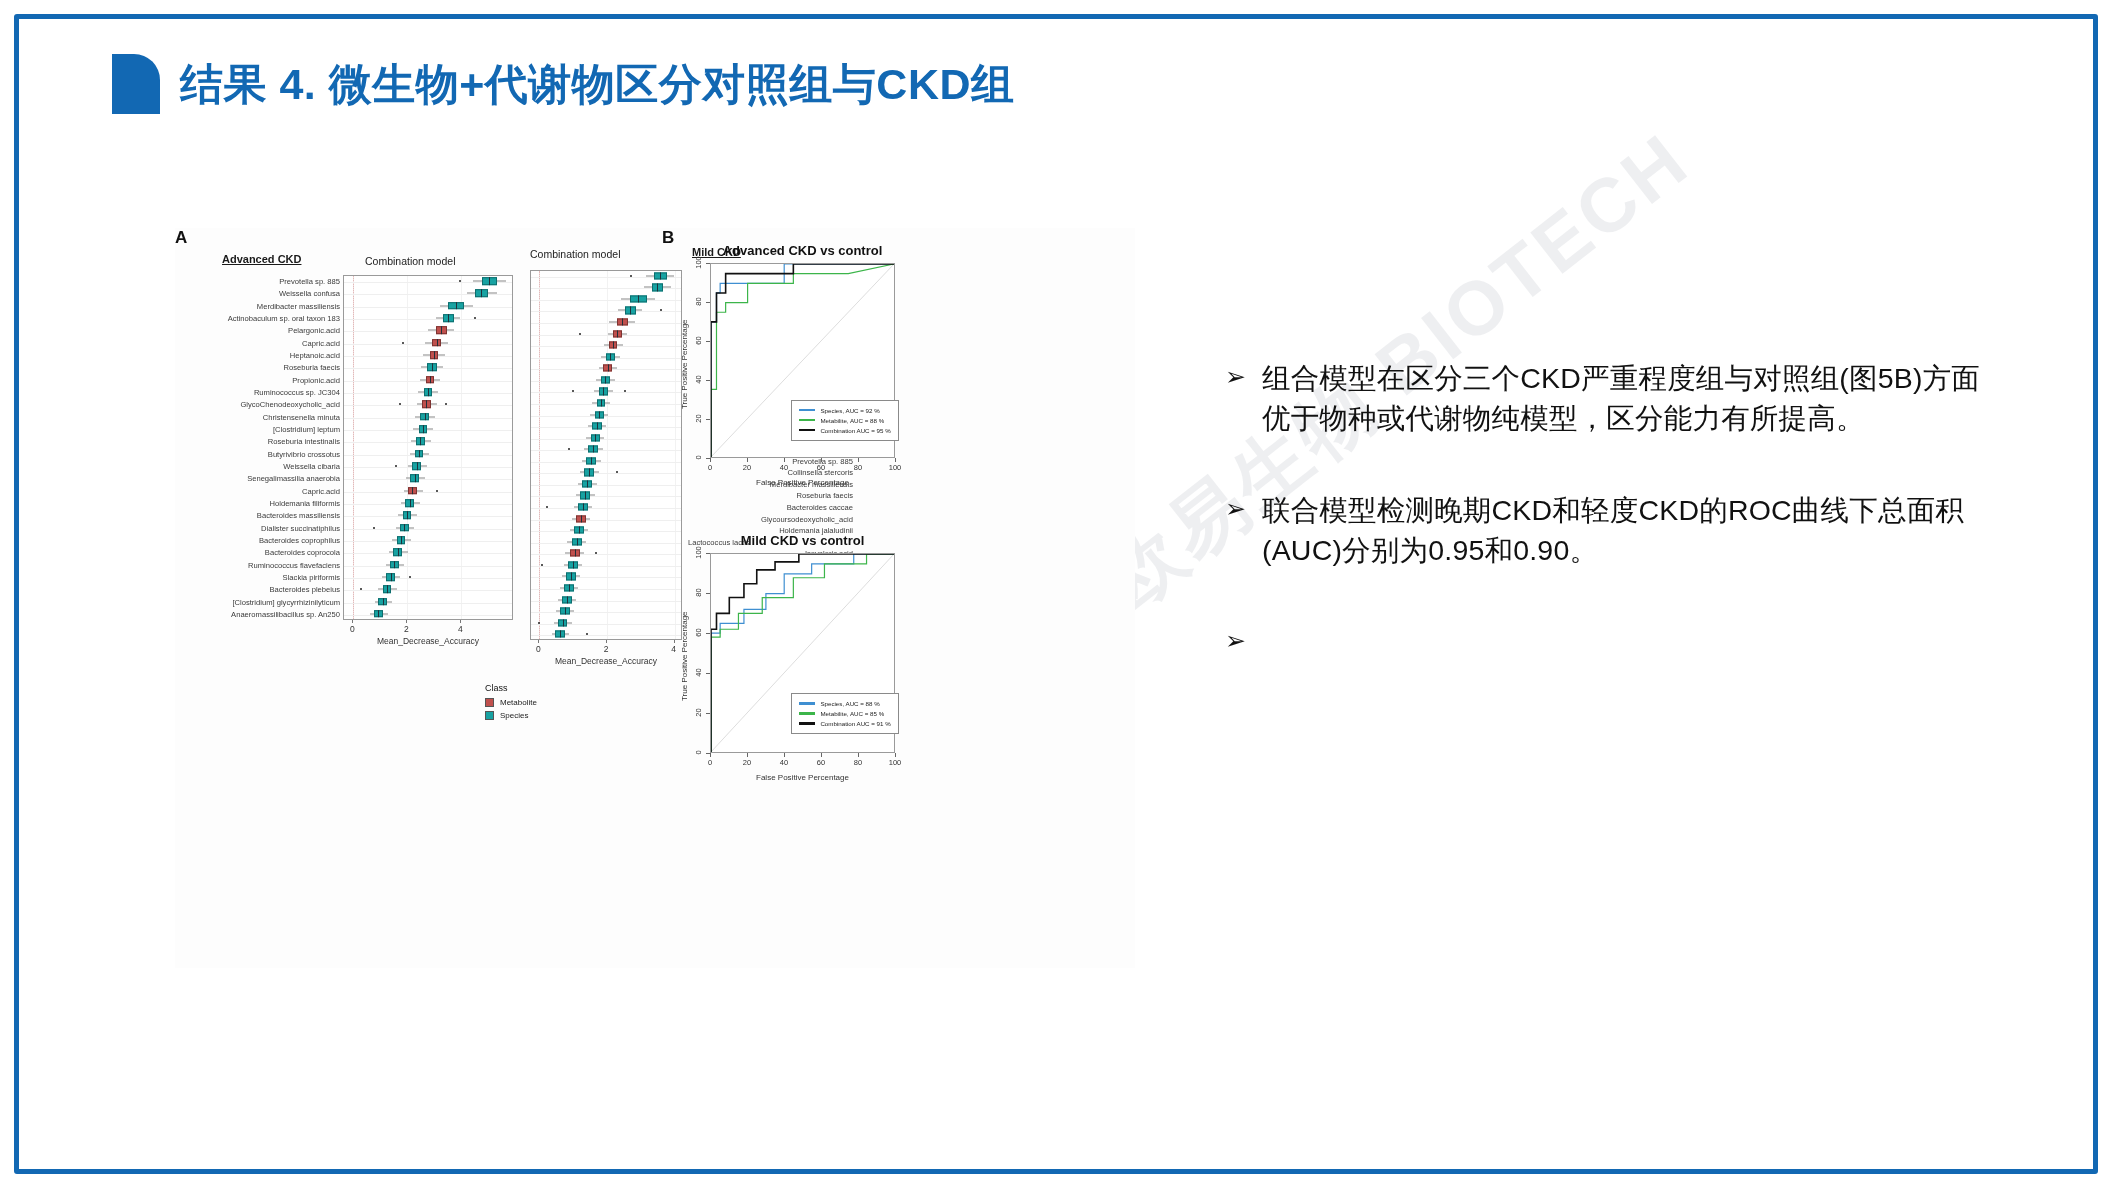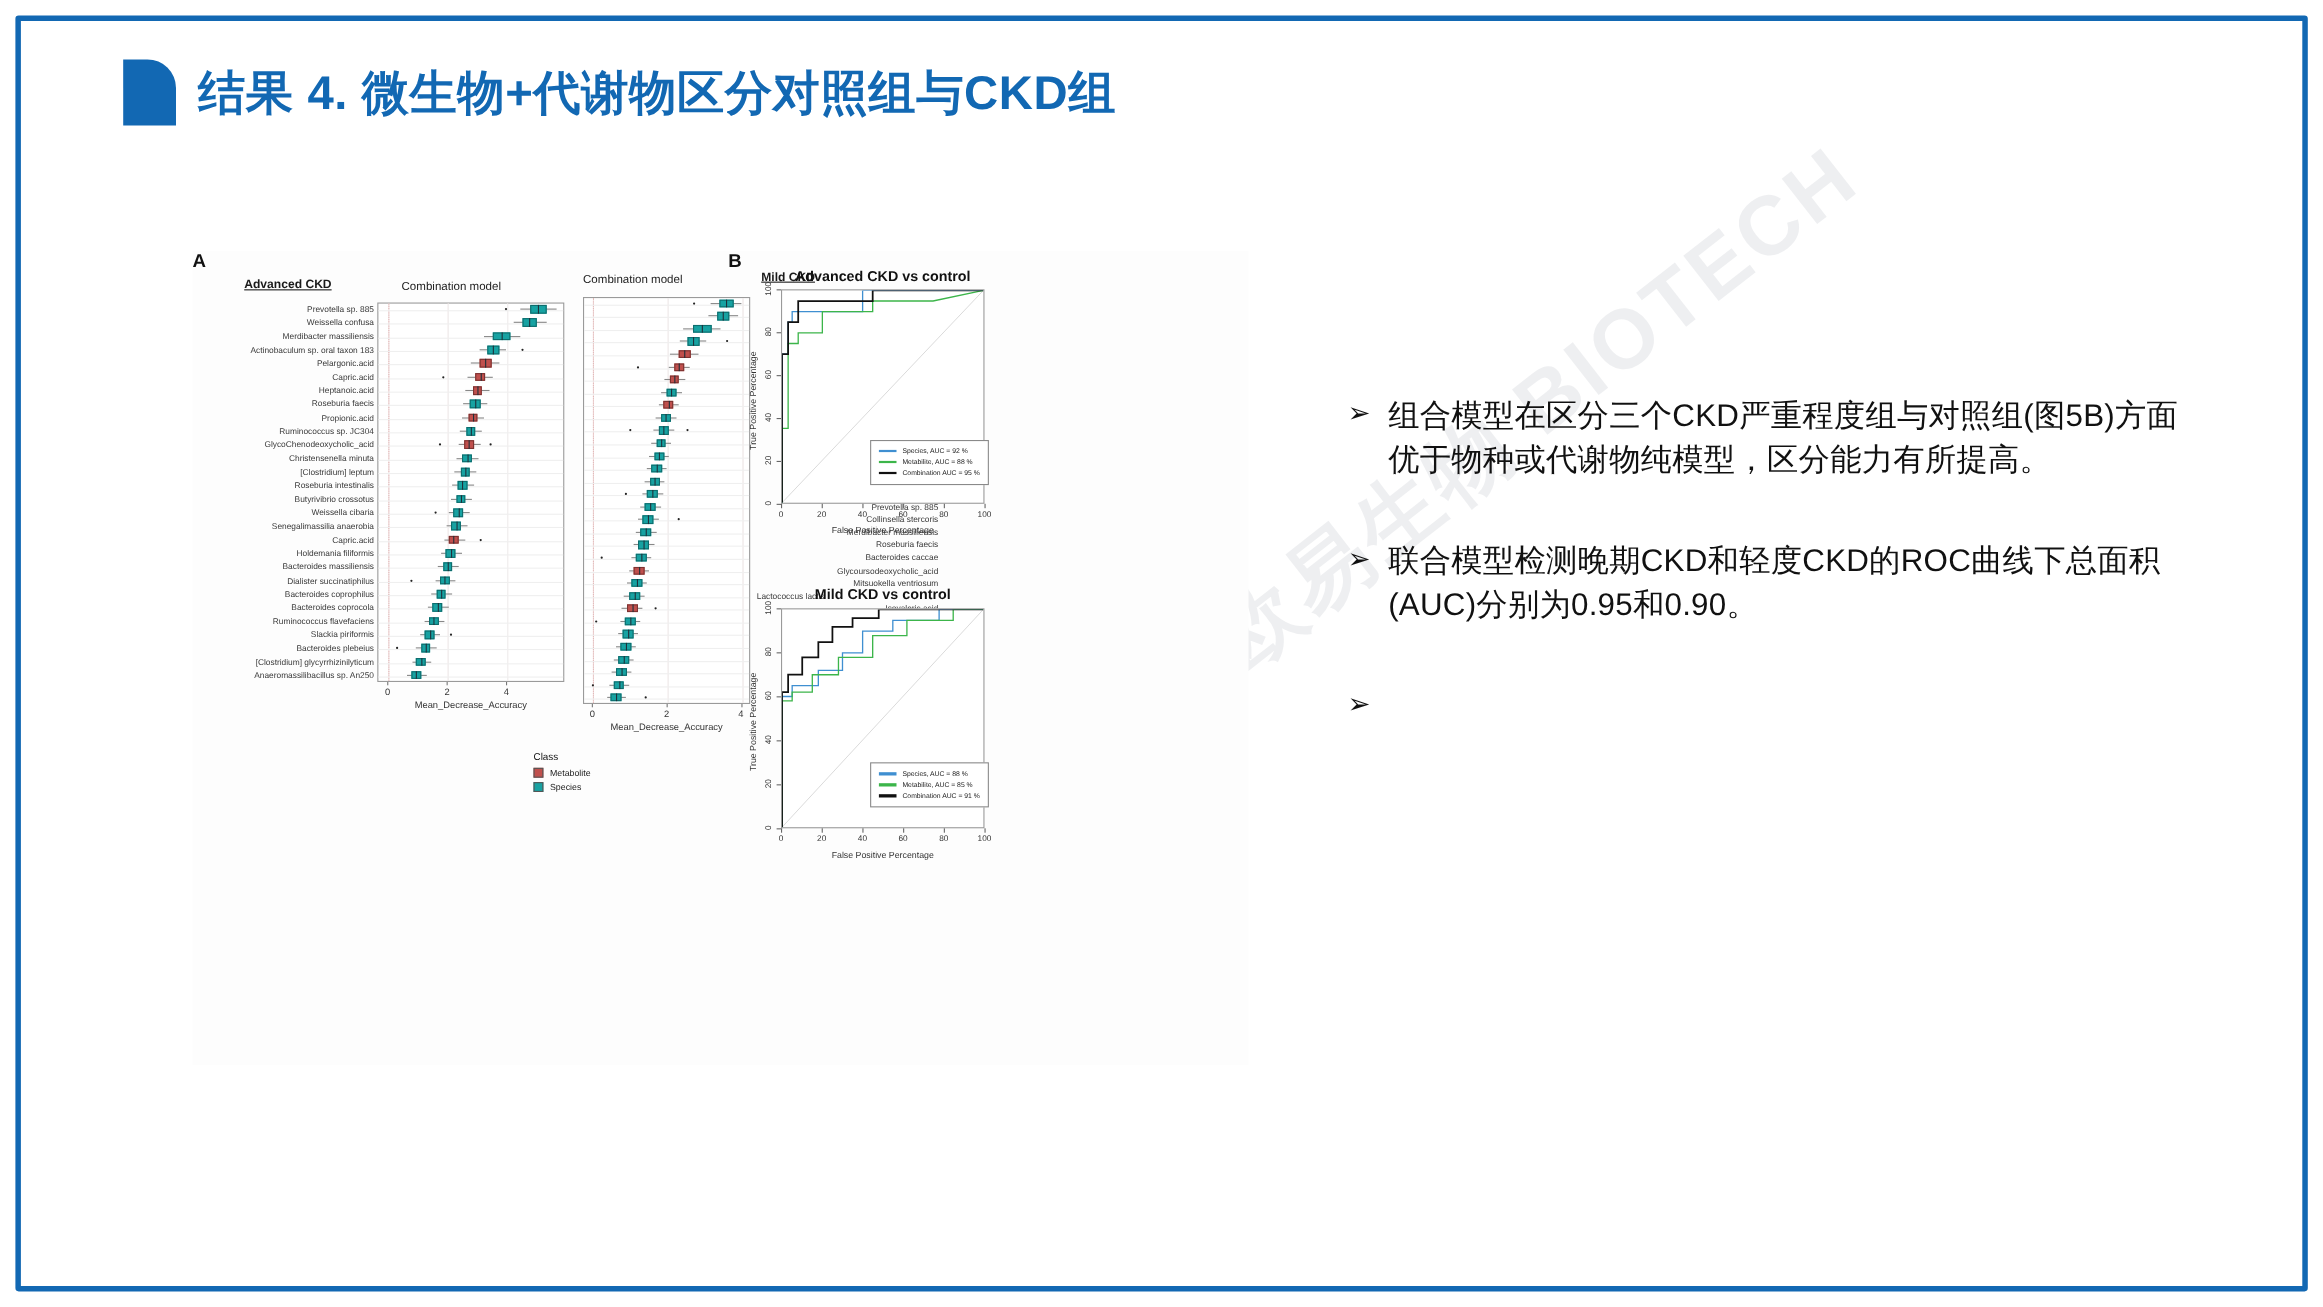--- a/index.html
+++ b/index.html
@@ -457,21 +457,21 @@
           <div class="bp-label" style="top: 186.531px; right: 2px; left: auto; text-align: right; width: 165px; transform: translateY(-50%); direction: ltr;">Desulfovibrio piger</div>
           <div class="bp-label" style="top: 198.094px; right: 2px; left: auto; text-align: right; width: 165px; transform: translateY(-50%); direction: ltr;">Weissella confusa</div>
           <div class="bp-label" style="top: 209.656px; right: 2px; left: auto; text-align: right; width: 165px; transform: translateY(-50%); direction: ltr;">Senegalimassilia anaerobia</div>
           <div class="bp-label" style="top: 221.219px; right: 2px; left: auto; text-align: right; width: 165px; transform: translateY(-50%); direction: ltr;">Anaeromassilibacillus sp. Marseille-P3371</div>
           <div class="bp-label" style="top: 232.781px; right: 2px; left: auto; text-align: right; width: 165px; transform: translateY(-50%); direction: ltr;">Prevotella sp. 885</div>
           <div class="bp-label" style="top: 244.344px; right: 2px; left: auto; text-align: right; width: 165px; transform: translateY(-50%); direction: ltr;">Collinsella stercoris</div>
           <div class="bp-label" style="top: 255.906px; right: 2px; left: auto; text-align: right; width: 165px; transform: translateY(-50%); direction: ltr;">Merdibacter massiliensis</div>
           <div class="bp-label" style="top: 267.469px; right: 2px; left: auto; text-align: right; width: 165px; transform: translateY(-50%); direction: ltr;">Roseburia faecis</div>
           <div class="bp-label" style="top: 279.031px; right: 2px; left: auto; text-align: right; width: 165px; transform: translateY(-50%); direction: ltr;">Bacteroides caccae</div>
           <div class="bp-label" style="top: 290.594px; right: 2px; left: auto; text-align: right; width: 165px; transform: translateY(-50%); direction: ltr;">Glycoursodeoxycholic_acid</div>
-          <div class="bp-label" style="top: 302.156px; right: 2px; left: auto; text-align: right; width: 165px; transform: translateY(-50%); direction: ltr;">Mitsuokella ventriosum</div>
+          <div class="bp-label" style="top: 302.156px; right: 2px; left: auto; text-align: right; width: 165px; transform: translateY(-50%); direction: ltr;">Holdemania jalaludinii</div>
           <div class="bp-label" style="top: 313.719px; right: 2px; left: auto; text-align: left; width: 165px; transform: translateY(-50%); direction: ltr;">Lactococcus lactis</div>
           <div class="bp-label" style="top: 325.281px; right: 2px; left: auto; text-align: right; width: 165px; transform: translateY(-50%); direction: ltr;">Isovaleric.acid</div>
           <div class="bp-label" style="top: 336.844px; right: 2px; left: auto; text-align: right; width: 165px; transform: translateY(-50%); direction: ltr;">Bifidobacterium bifidum</div>
           <div class="bp-label" style="top: 348.406px; right: 2px; left: auto; text-align: right; width: 165px; transform: translateY(-50%); direction: ltr;">Porphyromonas gingivalis</div>
           <div class="bp-label" style="top: 359.969px; right: 2px; left: auto; text-align: right; width: 165px; transform: translateY(-50%); direction: ltr;">Dialister succinatiphilus</div>
           <div class="bp-label" style="top: 371.531px; right: 2px; left: auto; text-align: right; width: 165px; transform: translateY(-50%); direction: ltr;">Eubacterium ventriosum</div>
           <div class="bp-label" style="top: 383.094px; right: 2px; left: auto; text-align: right; width: 165px; transform: translateY(-50%); direction: ltr;">Actinomyces naeslundii</div>
           <div class="bp-label" style="top: 394.656px; right: 2px; left: auto; text-align: right; width: 165px; transform: translateY(-50%); direction: ltr;">Lactobacillus sanfranciscensis</div>
           <div class="bp-label" style="top: 406.219px; right: 2px; left: auto; text-align: right; width: 165px; transform: translateY(-50%); direction: ltr;">Massilioclostridium coli</div>
         </div>

